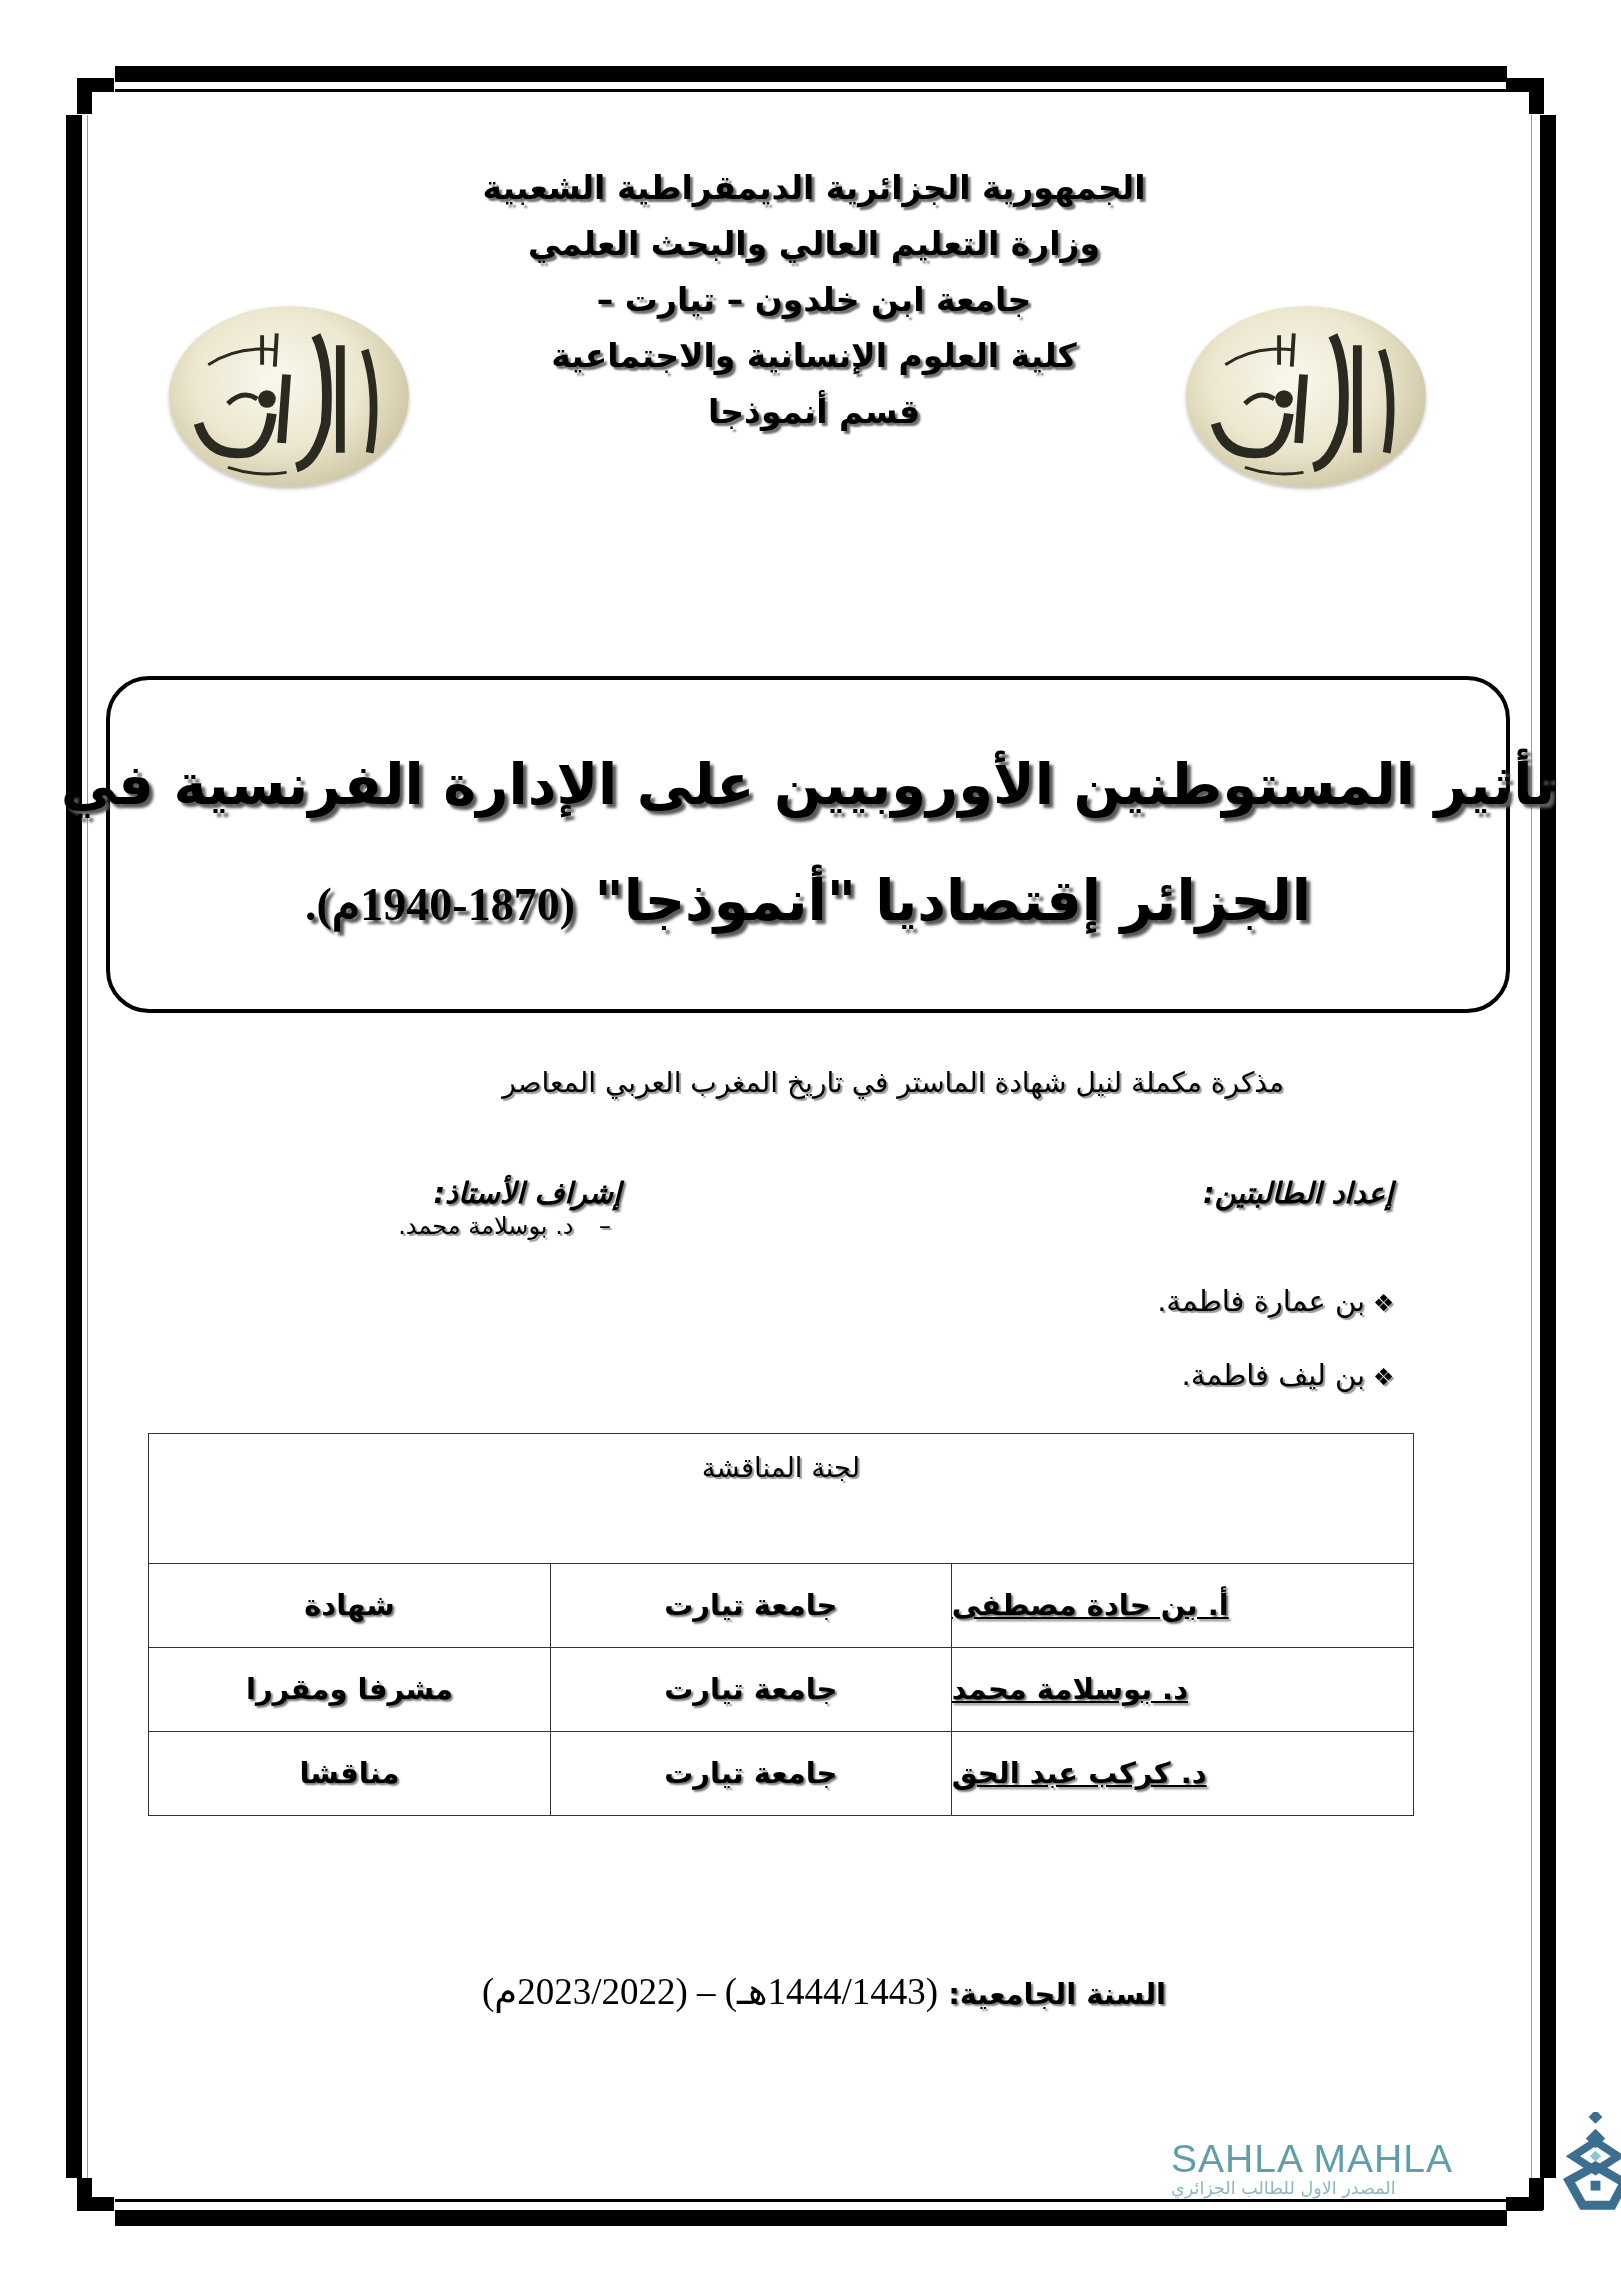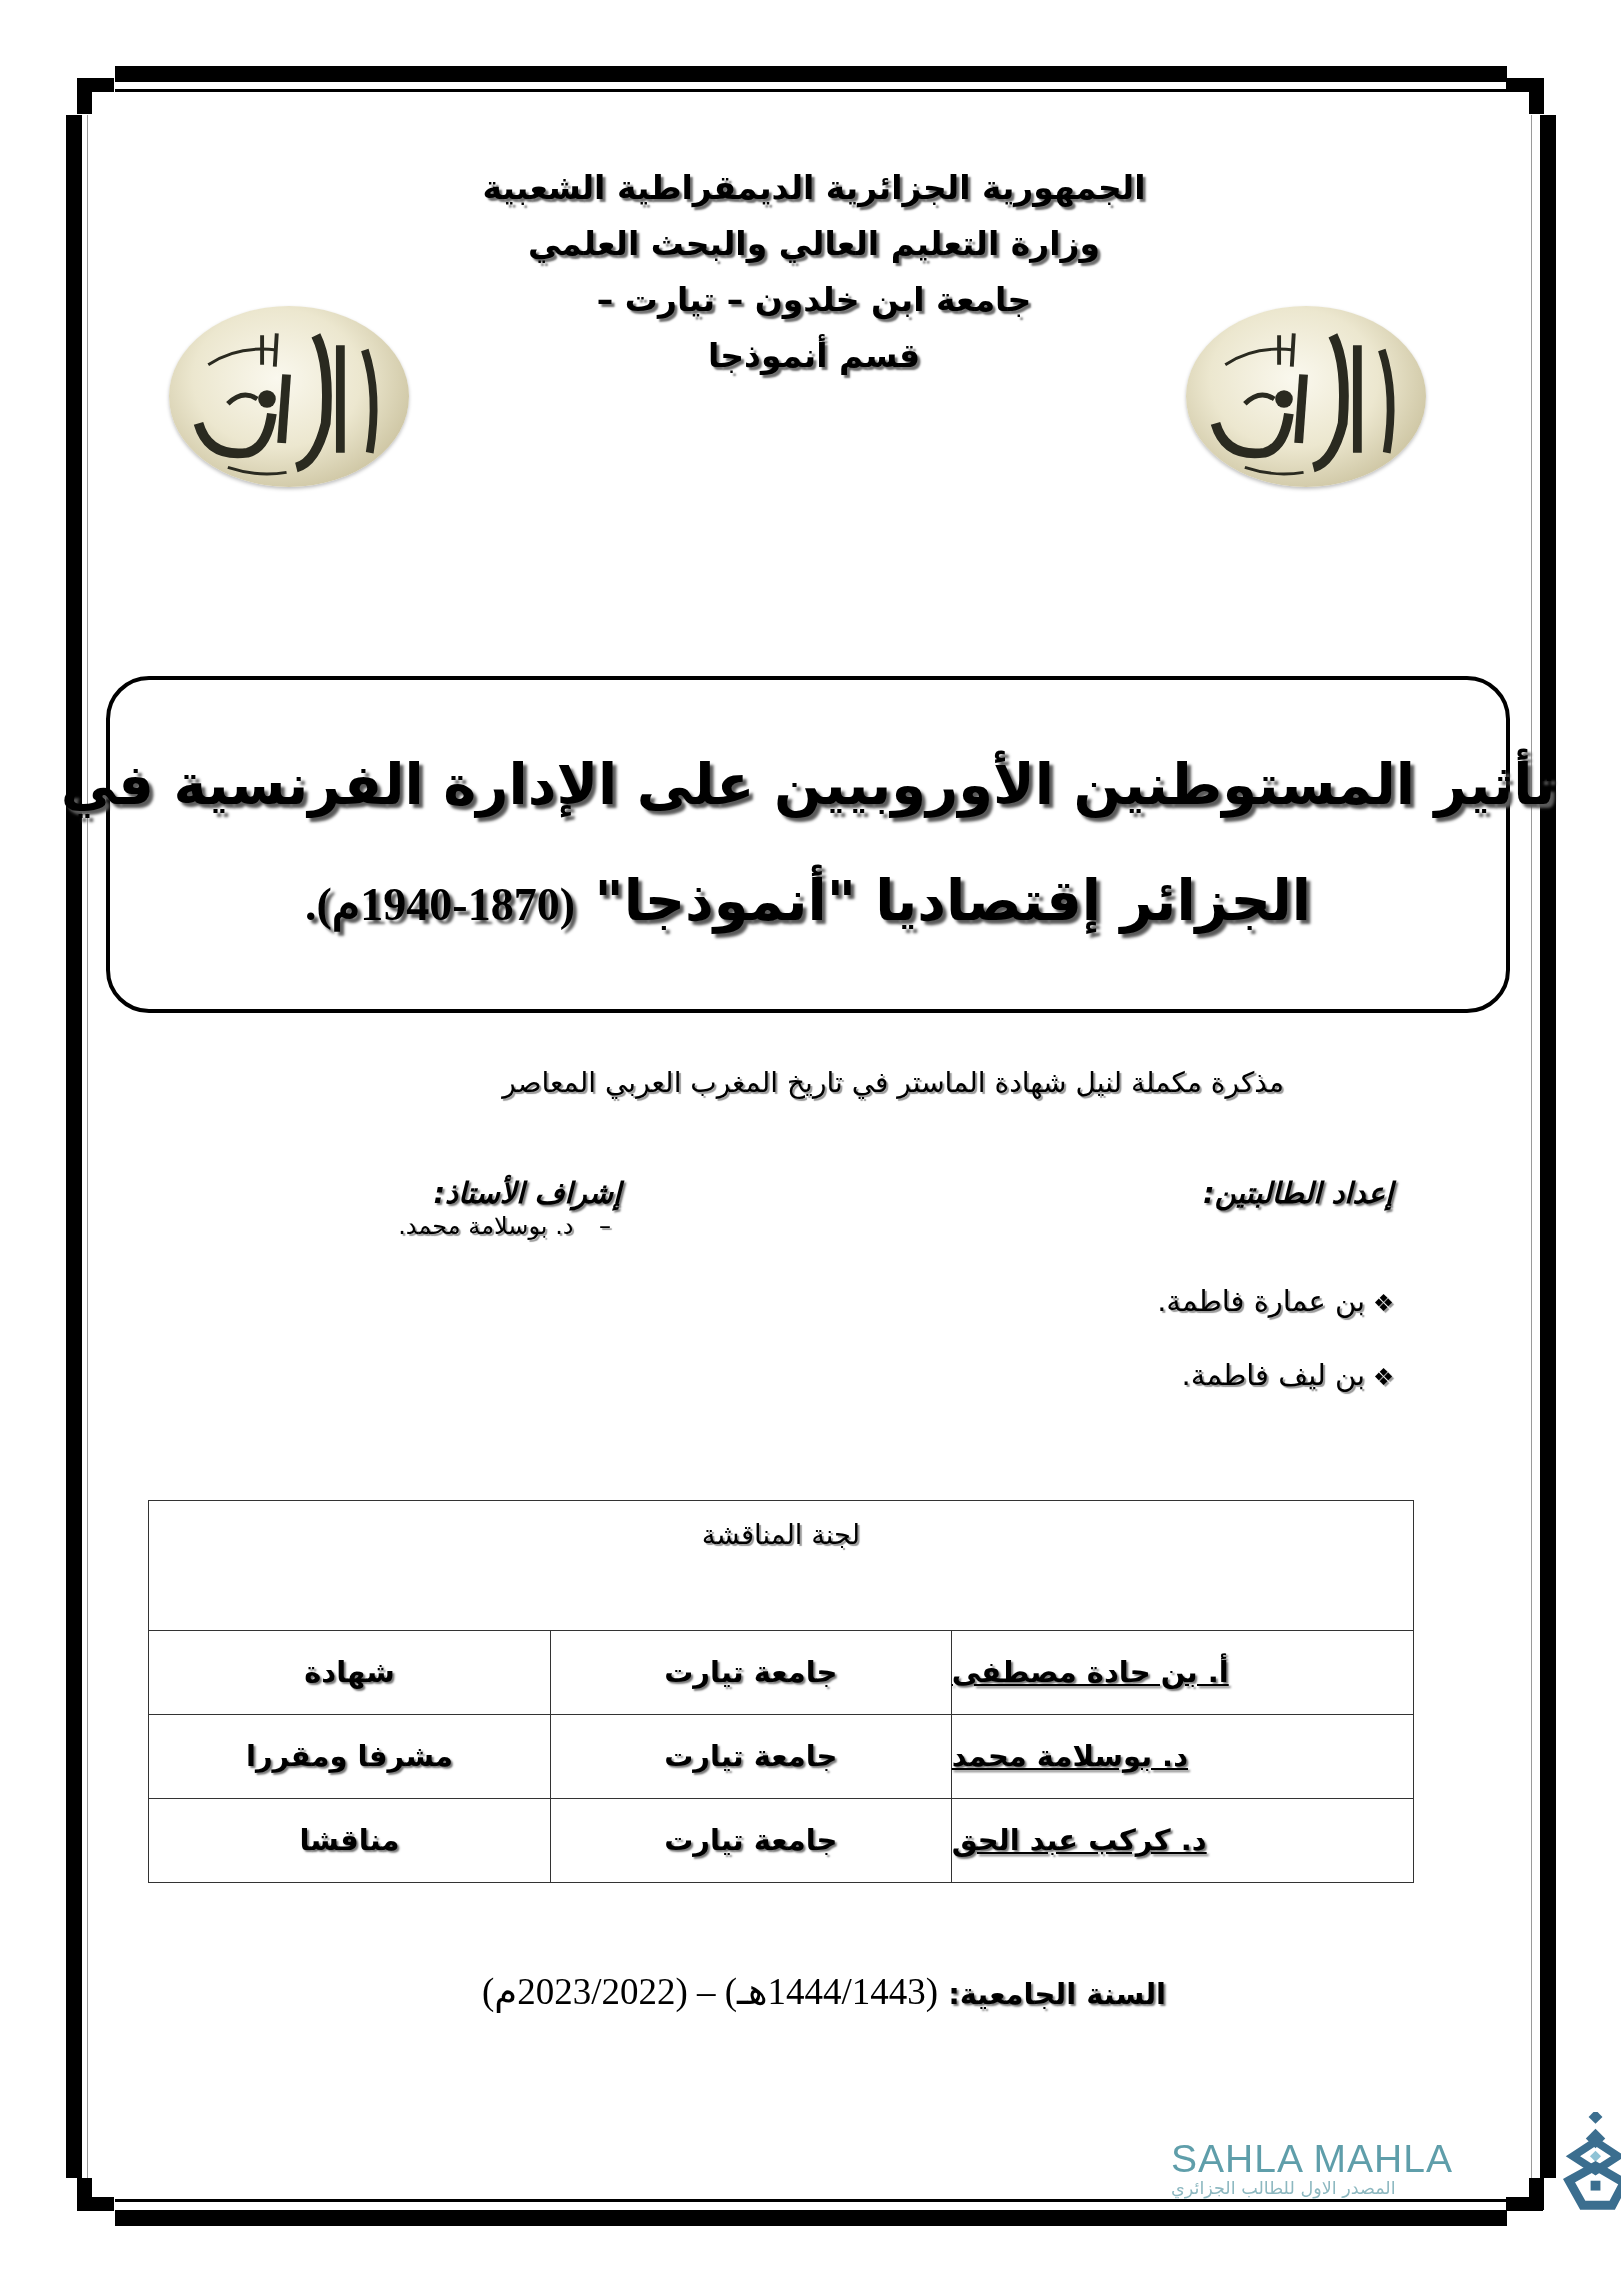--- a/index.html
+++ b/index.html
@@ -41,21 +41,21 @@
 
     .student { position: absolute; direction: rtl; font-size: 29px; text-shadow: 2px 2px 1px #9a9a9a; }
     .student-1 { right: 227px; top: 1284px; }
     .student-2 { right: 227px; top: 1358px; }
     .bullet { font-size: 23.5px; margin-left: 7.8px; }
     .supervisor { position: absolute; direction: rtl; right: 1010px; top: 1212px; font-size: 24px;
                   text-shadow: 2px 2px 1px #9a9a9a; }
     .dash { margin-left: 25.5px; }
 
     
-    .committee { position: absolute; left: 148px; top: 1500px; width: 1266px; border-collapse: collapse; direction: rtl; }
+    .committee { position: absolute; left: 148px; top: 1433px; width: 1266px; border-collapse: collapse; direction: rtl; }
     .committee td { border: 1.5px solid #333; text-align: center; font-size: 29px; font-weight: bold;
                     text-shadow: 2px 2px 2px #777; padding: 0; }
     .committee .head-cell { height: 111px; vertical-align: top; padding-top: 17.6px; font-weight: normal; font-size: 27.4px;
                             text-shadow: 2px 2px 1px #999; }
     .committee tr.row td { height: 83px; }
     .committee td.name { width: 420px; text-align: left; padding-right: 59px; text-decoration: underline; }
     .committee td.uni { width: 420px; }
     .committee td.role { width: 420px; }
 
     
@@ -122,20 +122,21 @@
     <path d="M120 70 L115 140" stroke="#2a2a20" stroke-width="9" fill="none"></path>
     <path d="M60 100 Q75 85 90 95" stroke="#2a2a20" stroke-width="5" fill="none"></path>
     <path d="M60 165 Q90 175 120 170" stroke="#2a2a20" stroke-width="3" fill="none"></path>
   </svg>
 </div>
 
 <div class="header">
   <div class="header-line">الجمهورية الجزائرية الديمقراطية الشعبية</div>
   <div class="header-line">وزارة التعليم العالي والبحث العلمي</div>
   <div class="header-line">جامعة ابن خلدون – تيارت –</div>
+  <div class="header-line">كلية العلوم الإنسانية والاجتماعية</div>
   <div class="header-line">قسم أنموذجا</div>
 </div>
 
 <div class="title-box">
   <div class="title-line">تأثير المستوطنين الأوروبيين على الإدارة الفرنسية في</div>
   <div class="title-line">
     <span>الجزائر إقتصاديا "أنموذجا" </span><span class="title-years">(1870-1940م).</span>
   </div>
 </div>
 

